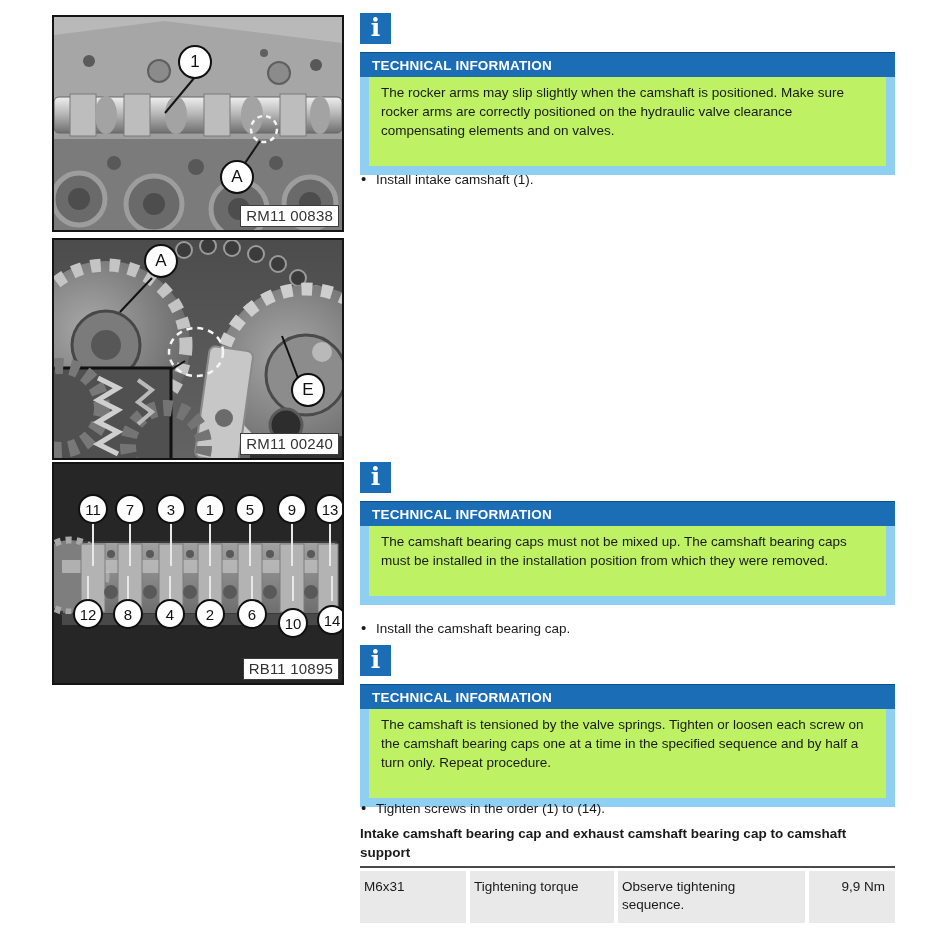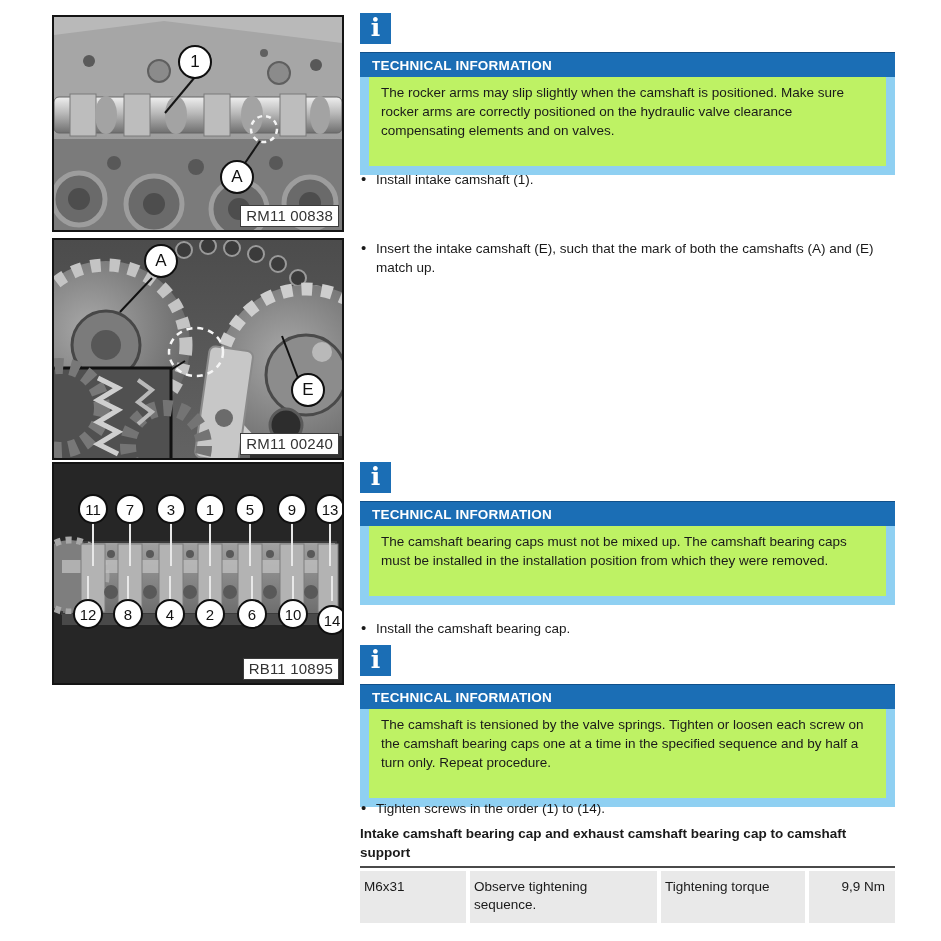--- a/index.html
+++ b/index.html
@@ -213,35 +213,34 @@
         <div class="co co-sm" style="left: 19px; top: 135px;">12</div>
         <div class="leader" style="left: 73px; top: 112px; height: 25px;"></div>
         <div class="co co-sm" style="left: 59px; top: 135px;">8</div>
         <div class="leader" style="left: 115px; top: 112px; height: 25px;"></div>
         <div class="co co-sm" style="left: 101px; top: 135px;">4</div>
         <div class="leader" style="left: 155px; top: 112px; height: 25px;"></div>
         <div class="co co-sm" style="left: 141px; top: 135px;">2</div>
         <div class="leader" style="left: 197px; top: 112px; height: 25px;"></div>
         <div class="co co-sm" style="left: 183px; top: 135px;">6</div>
         <div class="leader" style="left: 238px; top: 112px; height: 25px;"></div>
-        <div class="co co-sm" style="left: 224px; top: 135px; text-align: center;">10</div>
+        <div class="co co-sm" style="left: 224px; top: 144px; text-align: center;">10</div>
         <div class="leader" style="left: 277px; top: 112px; height: 25px;"></div>
         <div class="co co-sm" style="left: 263px; top: 141px;">14</div>
       </div>
     <div class="fig-code">RB11 10895</div>
   </div>
 
   <div class="infobox" style="top:13px;">
     <div class="i-icon">i</div>
     <div class="ib-bar">TECHNICAL INFORMATION</div>
     <div class="ib-body">The rocker arms may slip slightly when the camshaft is positioned. Make sure rocker arms are correctly positioned on the hydraulic valve clearance compensating elements and on valves.</div>
   </div>
 
   <div class="bullet" style="top:170px;">Install intake camshaft (1).</div>
-  <div class="bullet" style="top:239px;">Insert the intake camshaft (E), such that the mark of both the camshafts (A) and (E) match up.</div>
 
   <div class="infobox" style="top:462px;">
     <div class="i-icon">i</div>
     <div class="ib-bar">TECHNICAL INFORMATION</div>
     <div class="ib-body">The camshaft bearing caps must not be mixed up. The camshaft bearing caps must be installed in the installation position from which they were removed.</div>
   </div>
 
   <div class="bullet" style="top:619px;">Install the camshaft bearing cap.</div>
 
   <div class="infobox" style="top:645px;">
@@ -249,19 +248,19 @@
     <div class="ib-bar">TECHNICAL INFORMATION</div>
     <div class="ib-body">The camshaft is tensioned by the valve springs. Tighten or loosen each screw on the camshaft bearing caps one at a time in the specified sequence and by half a turn only. Repeat procedure.</div>
   </div>
 
   <div class="bullet" style="top:799px;">Tighten screws in the order (1) to (14).</div>
 
   <div class="tq-heading">Intake camshaft bearing cap and exhaust camshaft bearing cap to camshaft support</div>
   <div class="tq-table">
     <div class="tq-row">
       <div class="tq-cell tq-c1">M6x31</div>
+      <div class="tq-cell tq-c3">Tightening torque</div>
       <div class="tq-cell tq-c2">Observe tightening sequence.</div>
-      <div class="tq-cell tq-c3">Tightening torque</div>
       <div class="tq-cell tq-c4">9,9 Nm</div>
     </div>
   </div>
 
 </div>
 
 </body></html>

